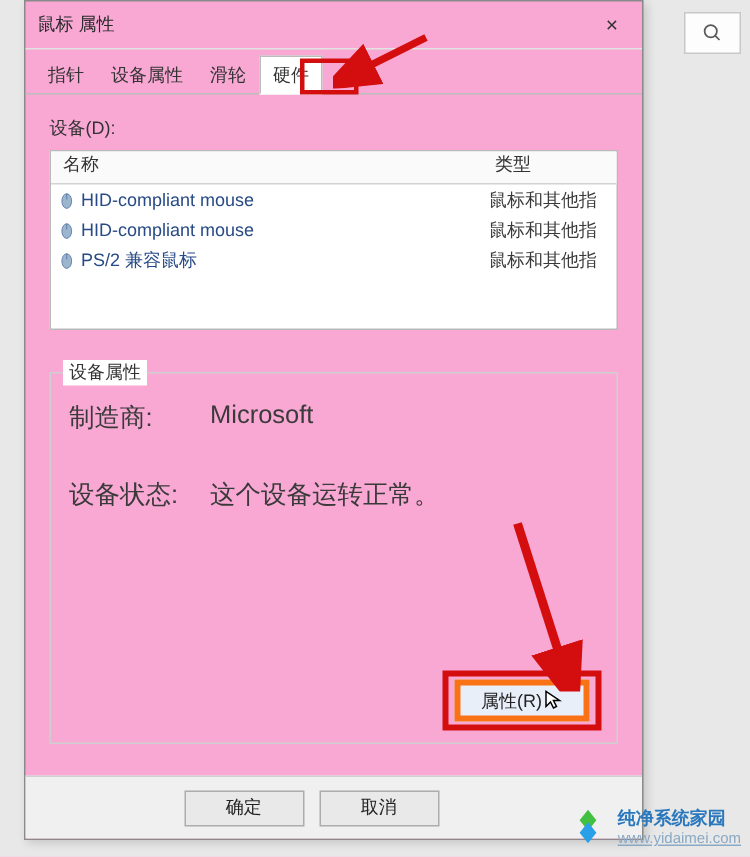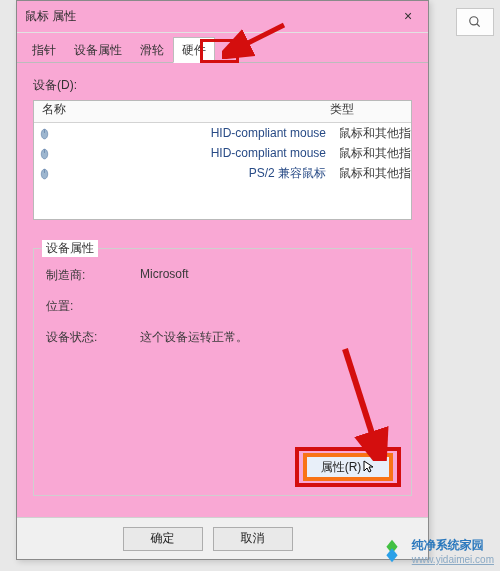--- a/index.html
+++ b/index.html
@@ -136,21 +136,20 @@
     .dl-col-type {
       flex: 1;
       padding-left: 4px;
     }
     .dl-row {
       display: flex;
       align-items: center;
       font-size: 12px;
       color: #284b86;
       height: 20px;
-      text-align: right;
     }
     .dl-row .ic {
       width: 20px;
       display: flex;
       justify-content: center;
     }
     .dl-row .ic svg { width:13px; height:13px; }
     .dl-row .nm { width: 272px; }
     .dl-row .tp { flex:1; color:#3a3a3a; }
     .group-box {
@@ -164,21 +163,21 @@
       position: absolute;
       top: -9px;
       left: 8px;
       background: #fff;
       padding: 0 4px;
       font-size: 12px;
       color: #333;
     }
     .kv {
       display: flex;
-      font-size: 12px;
+      font-size: 17px;
       color: #3a3a3a;
       margin-bottom: 14px;
     }
     .kv .k { width: 94px; }
     .kv .v { flex: 1; }
     .prop-btn {
       position: absolute;
       right: 18px;
       bottom: 14px;
       width: 90px;
@@ -326,21 +325,20 @@
       </div>
 
       <div class="group-box">
         <div class="legend">设备属性</div>
 
         <div class="kv">
           <div class="k">制造商:</div>
           <div class="v">Microsoft</div>
         </div>
         <div class="kv">
-          <div class="k">位置:</div>
         </div>
         <div class="kv">
           <div class="k">设备状态:</div>
           <div class="v">这个设备运转正常。</div>
         </div>
 
         <div class="prop-btn">
           <span>属性(R)</span>
           <svg width="12" height="14" style="margin-left:2px">
               <path d="M1 1 L1 11 L4 8 L6 12 L8 11 L6 7 L10 7 Z" fill="#fff" stroke="#000" stroke-width="1"></path>

